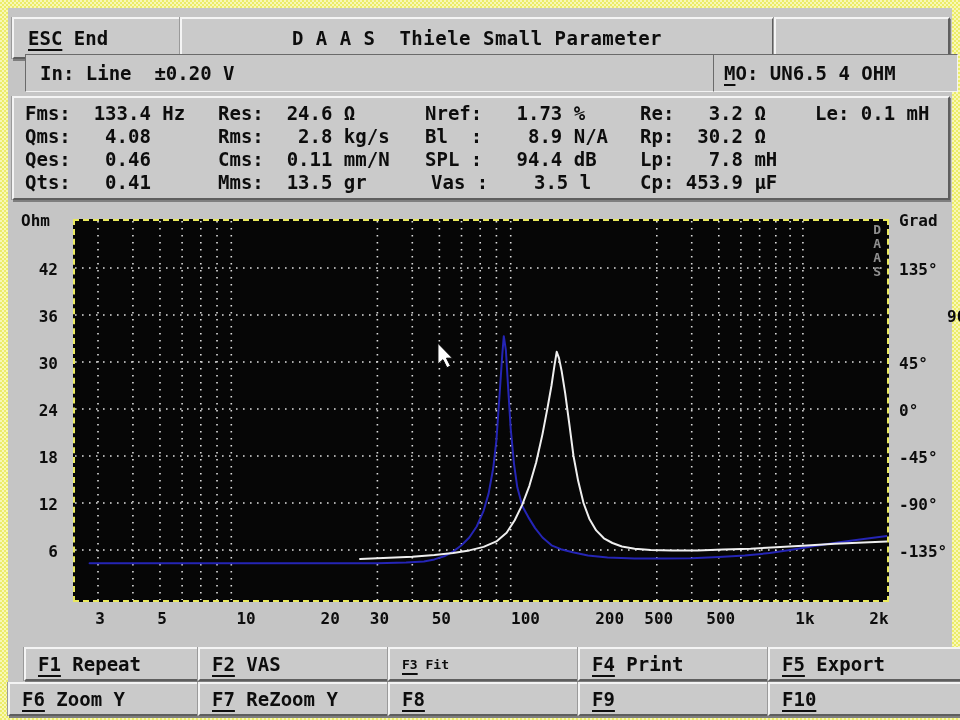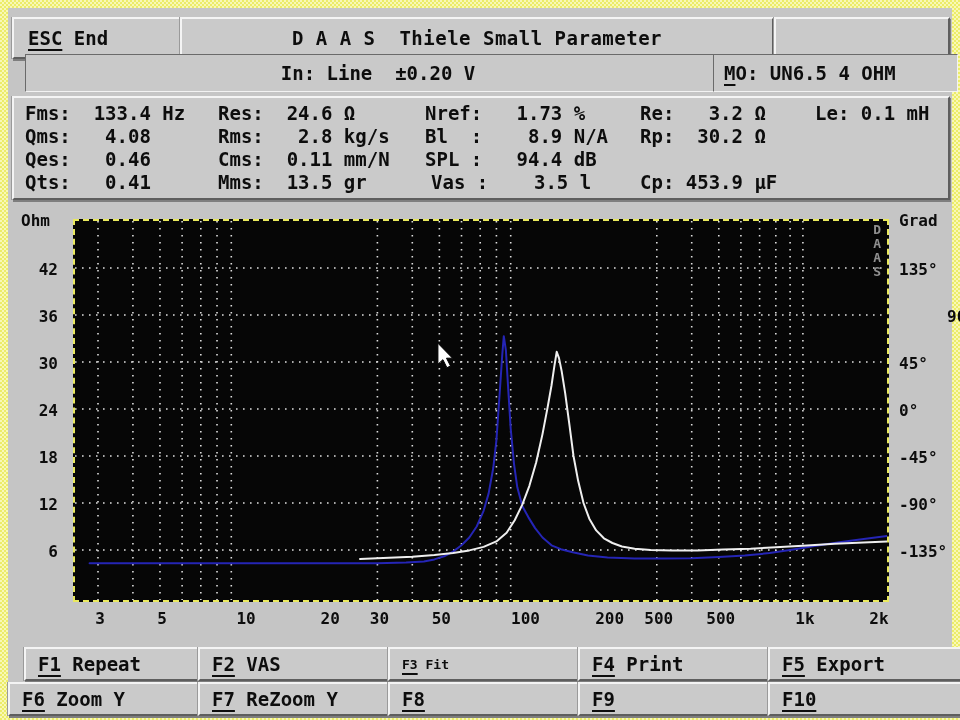--- a/index.html
+++ b/index.html
@@ -22,21 +22,21 @@
     border-top:1px solid #6a6a6a;border-left:1px solid #6a6a6a;
     border-right:1px solid #f2f2f2;border-bottom:1px solid #f2f2f2;
   }
   .btn{position:absolute;display:flex;align-items:center;font-size:19px;white-space:pre;margin-top:7px;}
   .key{text-decoration:underline;text-decoration-thickness:2px;text-underline-offset:4px;}
   
   .esc-btn{left:4px;top:2px;width:164px;height:38px;padding-left:14px;}
   .title-btn{left:172px;top:2px;width:590px;height:38px;justify-content:center;letter-spacing:.5px;}
   .corner-btn{left:766px;top:2px;width:172px;height:38px;}
   
-  .in-panel{position:absolute;left:17px;top:46px;width:676px;height:36px;display:flex;align-items:center;padding-left:14px;font-size:19px;white-space:pre;justify-content:center;}
+  .in-panel{position:absolute;left:17px;top:46px;width:676px;height:36px;display:flex;align-items:center;padding-left:14px;font-size:19px;white-space:pre;}
   .mo-panel{position:absolute;left:705px;top:46px;width:233px;height:36px;display:flex;align-items:center;padding-left:10px;font-size:19px;white-space:pre;}
   
   .param-panel{position:absolute;left:4px;top:88px;width:934px;height:100px;}
   .param-inner{position:relative;width:100%;height:100%;}
   .prow{position:absolute;left:0;width:100%;height:23px;}
   .pcell{position:absolute;top:0;white-space:pre;font-size:19px;line-height:23px;}
   
   .chart-region{position:absolute;left:0;top:197px;width:944px;height:432px;}
   .plot{position:absolute;left:65px;top:14px;width:812px;height:379px;background:#060606;border:2px dashed #e9e95e;}
   .plot svg{position:absolute;left:0;top:0;}
@@ -81,20 +81,21 @@
           <div class="prow" style="top: 27px;">
             <div class="pcell" style="left: 11px;">Qms:   4.08</div>
             <div class="pcell" style="left: 204px;">Rms:   2.8 kg/s</div>
             <div class="pcell" style="left: 411px;">Bl  :    8.9 N/A</div>
             <div class="pcell" style="left: 626px;">Rp:  30.2 Ω</div>
           </div>
           <div class="prow" style="top: 50px;">
             <div class="pcell" style="left: 11px;">Qes:   0.46</div>
             <div class="pcell" style="left: 204px;">Cms:  0.11 mm/N</div>
             <div class="pcell" style="left: 411px;">SPL :   94.4 dB</div>
+            <div class="pcell" style="left: 626px;">Lp:   7.8 mH</div>
           </div>
           <div class="prow" style="top: 73px;">
             <div class="pcell" style="left: 11px;">Qts:   0.41</div>
             <div class="pcell" style="left: 204px;">Mms:  13.5 gr</div>
             <div class="pcell" style="left: 417px;">Vas :    3.5 l</div>
             <div class="pcell" style="left: 626px;">Cp: 453.9 µF</div>
           </div>
         </div>
     </div>
 

